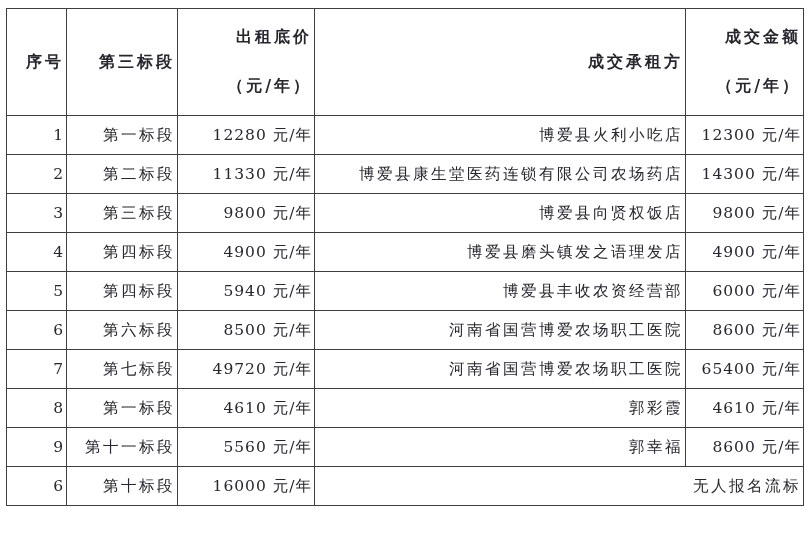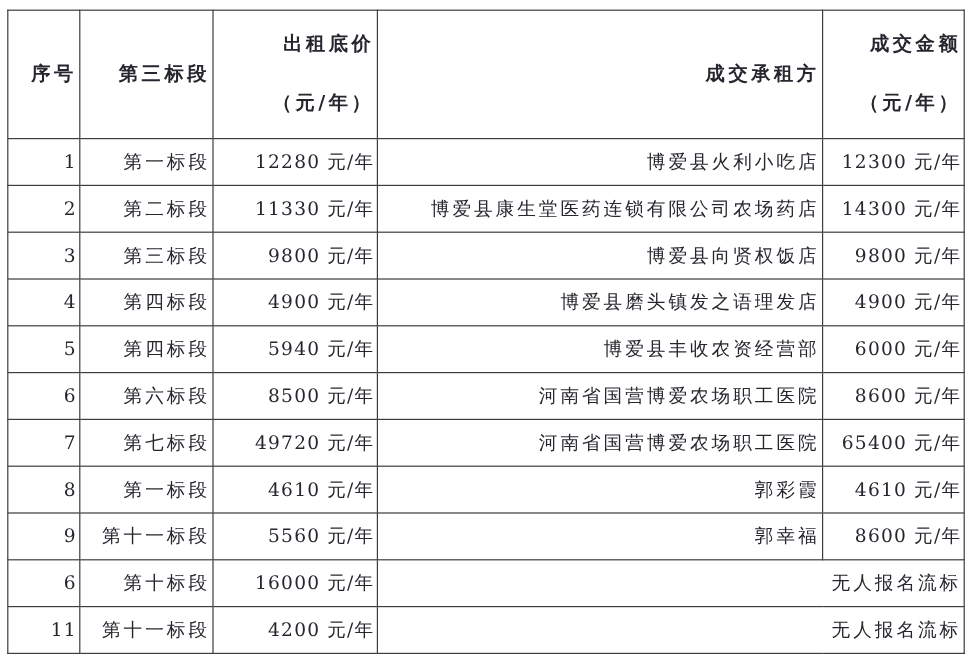--- a/index.html
+++ b/index.html
@@ -132,20 +132,14 @@
         <td class="num">5560 元/年</td>
         <td>郭幸福</td>
         <td class="num">8600 元/年</td>
       </tr>
       <tr>
         <td class="num">6</td>
         <td>第十标段</td>
         <td class="num">16000 元/年</td>
         <td colspan="2">无人报名流标</td>
       </tr>
-      <tr>
-        <td class="num">11</td>
-        <td>第十一标段</td>
-        <td class="num">4200 元/年</td>
-        <td colspan="2">无人报名流标</td>
-      </tr>
     </tbody>
 </table>
 
 </body></html>

